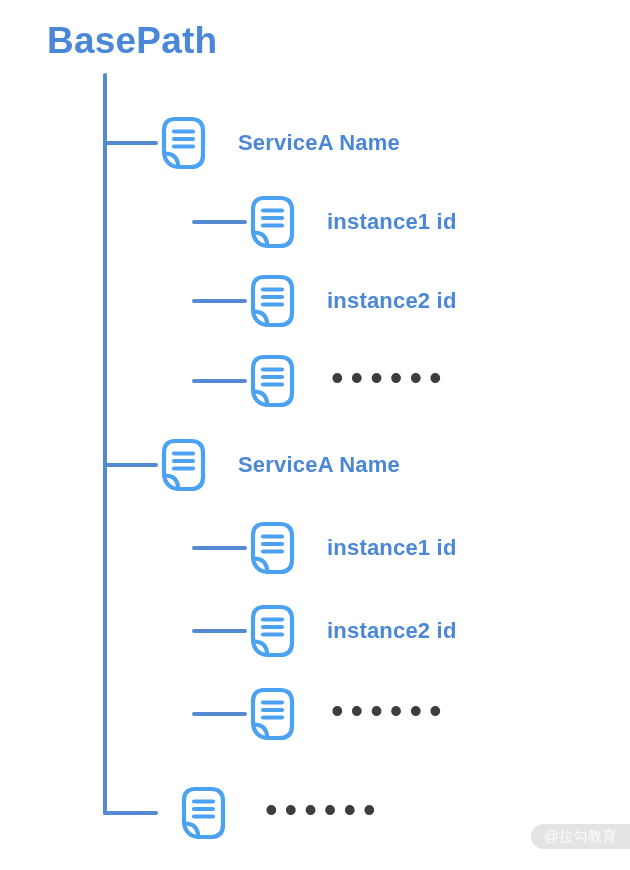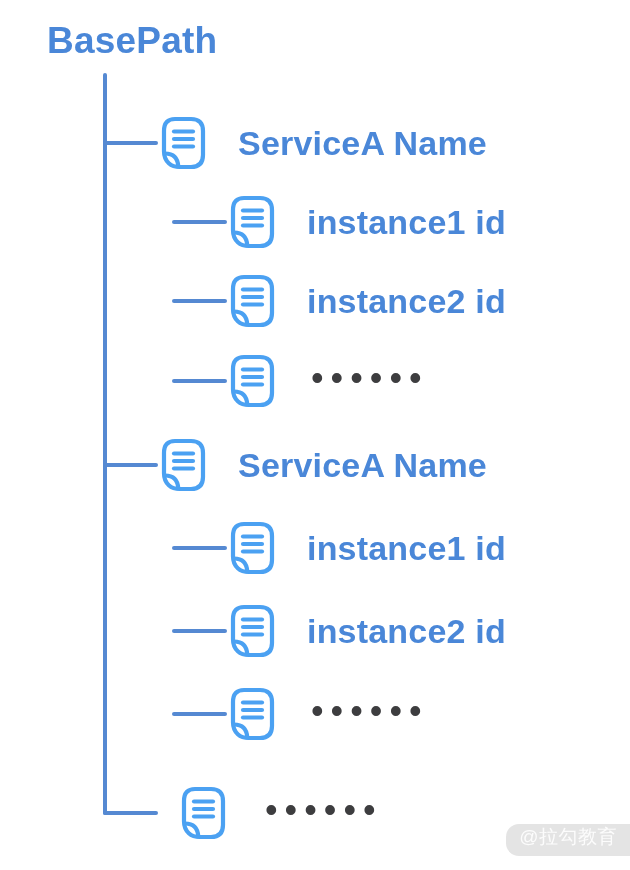--- a/index.html
+++ b/index.html
@@ -31,59 +31,59 @@
     width:3.5px;height:742px;
     background:var(--line-blue);
     border-radius:2px;
   }
   .row{
     position:absolute;
     display:flex;align-items:center;
     height:56px;
   }
   .row.level1{left:103px;}
-  .row.level2{left:172px;}
+  .row.level2{left:192px;}
   .connector{
     height:3.5px;border-radius:2px;
     background:var(--line-blue);
     flex:0 0 auto;
   }
   .row.level1 .connector{width:55px;}
   .row.level2 .connector{width:55px;}
   .doc{
     flex:0 0 auto;
     width:45px;height:54px;
     margin-left:3px;
     display:block;
   }
   .row.last .doc{margin-left:23px;}
   .node-label{
     margin-left:32px;
-    font-size:34px;font-weight:600;
+    font-size:22px;font-weight:600;
     color:var(--text-blue);
     white-space:nowrap;
     letter-spacing:.2px;
   }
   .dots-label{
     margin-left:36px;
     font-size:36px;
     letter-spacing:7px;
     color:var(--dots);
     line-height:1;
     padding-bottom:6px;
     white-space:nowrap;
   }
   .row.last .dots-label{margin-left:39px;}
   .watermark{
     position:absolute;right:0;top:824px;
-    height:32px;line-height:25px;
+    height:25px;line-height:25px;
     padding:0 13px;
     background:var(--watermark-bg);
     color:var(--watermark-text);
-    font-size:19px;
+    font-size:14px;
     border-radius:13px 0 0 13px;
     letter-spacing:.5px;
   }
   .icon-defs{position:absolute;width:0;height:0;overflow:hidden;}
 </style>
 </head>
 <body>
 
 <svg class="icon-defs" aria-hidden="true">
   <defs>

